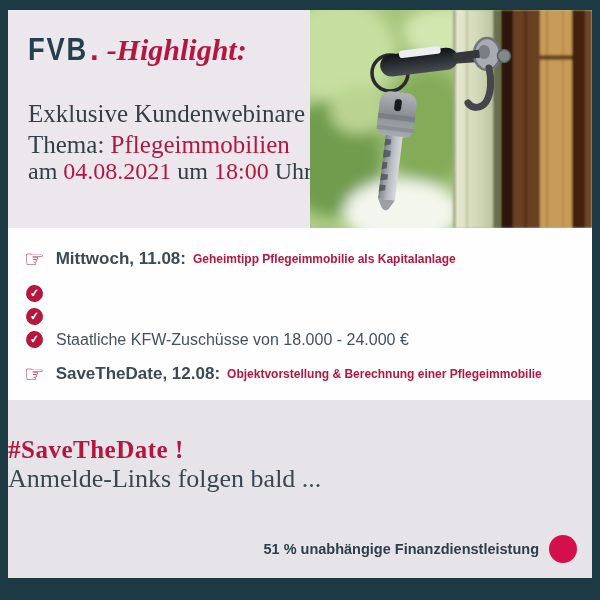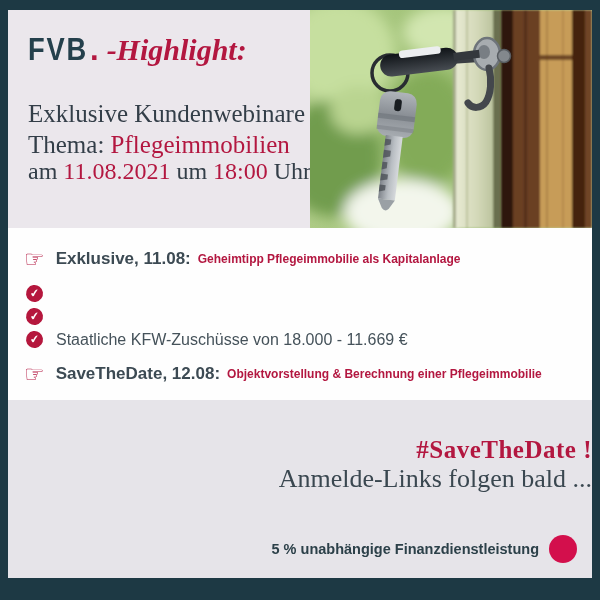--- a/index.html
+++ b/index.html
@@ -27,21 +27,21 @@
   .session-row.second{margin-top:11px;}
   .hand-icon{font-family:"DejaVu Sans",sans-serif;color:#b31740;font-size:23px;line-height:22px;}
   .session-day{font-weight:700;font-size:17px;color:#3c4a53;white-space:nowrap;}
   .session-topic{font-weight:700;font-size:12px;color:#b31740;white-space:nowrap;margin-left:-4px;}
   .bullets{margin:11px 0 0 18px;padding:0;list-style:none;}
   .bullets li{display:flex;align-items:center;gap:13px;height:23px;font-size:16px;color:#45525a;}
   .check-icon{flex:0 0 auto;width:17px;height:17px;border-radius:50%;background:#b5173d;color:#fff;
               font-size:11px;line-height:17px;text-align:center;font-family:"DejaVu Sans",sans-serif;
               transform:rotate(-8deg);}
   
-  .panel-bottom{position:absolute;left:8px;top:400px;width:584px;height:178px;background:#e6e4e9;text-align:right;}
+  .panel-bottom{position:absolute;left:8px;top:400px;width:584px;height:178px;background:#e6e4e9;text-align:left;}
   .hashtag{margin-top:36px;font-size:25px;font-weight:700;color:#b31740;letter-spacing:.5px;}
   .followup{font-size:26px;color:#3a4750;}
   .tagline-row{position:absolute;right:15px;bottom:15px;display:flex;align-items:center;gap:10px;}
   .tagline{font-family:"Liberation Sans",sans-serif;font-weight:700;font-size:14.5px;color:#2c4049;}
   .dot-badge{width:28px;height:28px;border-radius:50%;background:#d30f4c;}
 </style>
 </head>
 <body>
 
 <div class="canvas">
@@ -53,21 +53,21 @@
     <div class="hero-title">
       <div>Exklusive Kundenwebinare</div>
       <div>
         <span>Thema:</span>
         <span class="thema-value">Pflegeimmobilien</span>
       </div>
     </div>
     <div class="hero-dates">
       <div>
         <span>am</span>
-        <span class="dt">11.08.2021</span>
+        <span class="dt">04.08.2021</span>
         <span>um</span>
         <span class="dt">18:00</span>
         <span>Uhr</span>
       </div>
     </div>
   </div>
 
   <div class="photo">
     <svg width="282" height="218" viewBox="0 0 282 218" xmlns="http://www.w3.org/2000/svg">
       <defs>
@@ -165,44 +165,44 @@
         <rect x="74" y="126" width="17" height="64" fill="url(#silverH)"></rect>
         <path d="M74 130 l6 0 0 5 -6 2 Z M74 141 l7 0 0 6 -7 2 Z M74 153 l5 0 0 6 -5 2 Z M74 165 l7 0 0 5 -7 2 Z M74 176 l6 0 0 5 -6 2 Z" fill="#4c5157" opacity=".8"></path>
         <path d="M74 190 h17 l-5 9 q-3.5 4 -7 0 Z" fill="#9aa0a5"></path>
       </g>
     </svg>
   </div>
 
   <div class="panel-mid">
     <div class="session-row first">
       <span class="hand-icon">☞</span>
-      <span class="session-day">Exklusive, 11.08:</span>
+      <span class="session-day">Mittwoch, 11.08:</span>
       <span class="session-topic">Geheimtipp Pflegeimmobilie als Kapitalanlage</span>
     </div>
     <ul class="bullets">
       <li>
         <span class="check-icon">✔</span>
       </li>
       <li>
         <span class="check-icon">✔</span>
       </li>
       <li>
         <span class="check-icon">✔</span>
-        <span>Staatliche KFW-Zuschüsse von 18.000 - 11.669 €</span>
+        <span>Staatliche KFW-Zuschüsse von 18.000 - 24.000 €</span>
       </li>
     </ul>
     <div class="session-row second">
       <span class="hand-icon">☞</span>
       <span class="session-day">SaveTheDate, 12.08:</span>
       <span class="session-topic">Objektvorstellung &amp; Berechnung einer Pflegeimmobilie</span>
     </div>
   </div>
 
   <div class="panel-bottom">
     <div class="hashtag">#SaveTheDate !</div>
     <div class="followup">Anmelde-Links folgen bald ...</div>
     <div class="tagline-row">
-      <span class="tagline">5 % unabhängige Finanzdienstleistung</span>
+      <span class="tagline">51 % unabhängige Finanzdienstleistung</span>
       <span class="dot-badge"></span>
     </div>
   </div>
 
 </div>
 
 </body></html>

